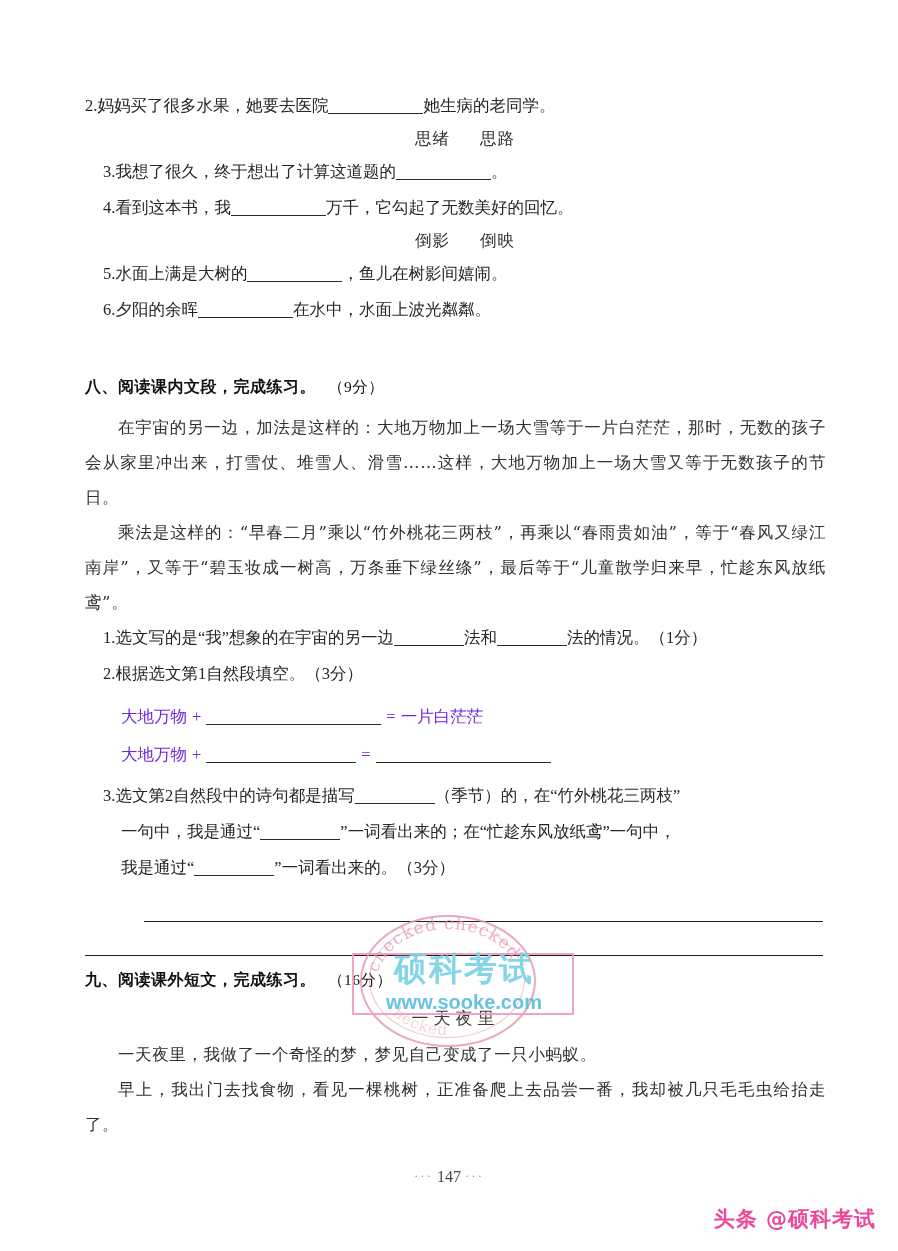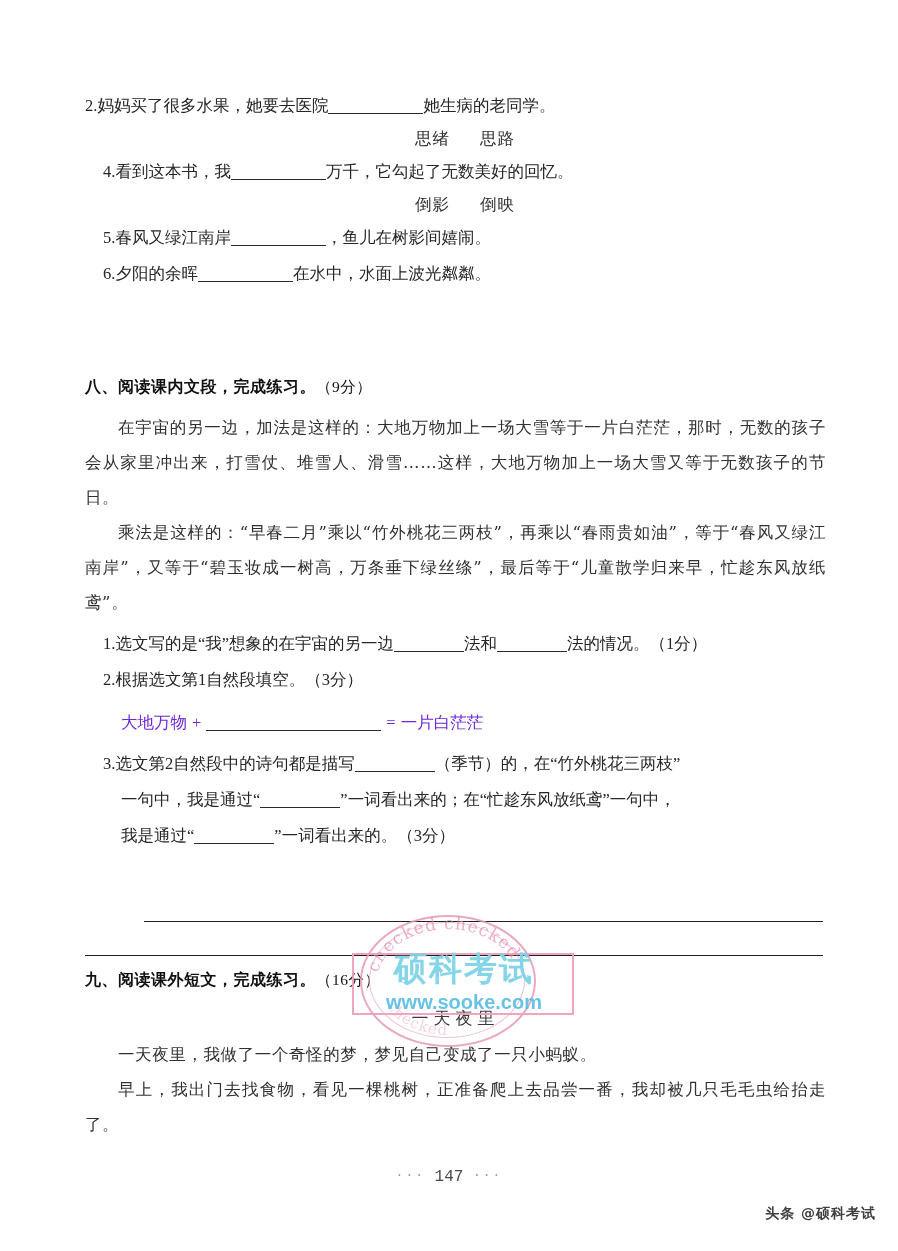--- a/index.html
+++ b/index.html
@@ -73,20 +73,21 @@
     font-size: 16px;
     line-height: 34px;
     color: #111;
     letter-spacing: 0.5px;
     white-space: nowrap;
   }
   .section-head .pts {
     font-family: "Liberation Serif", serif;
     font-weight: normal;
     font-size: 15.5px;
+    margin-left: 12px;
   }
 
   
   .passage {
     font-family: "DejaVu Serif", "Liberation Serif", serif;
     font-size: 16.5px;
     line-height: 35px;
     color: #303030;
     text-align: justify;
     letter-spacing: 0.6px;
@@ -125,37 +126,37 @@
 
   
   .page-number {
     position: absolute;
     left: 0;
     right: 0;
     top: 1168px;
     text-align: center;
     font-size: 16px;
     color: #4a4a4a;
-    font-family: Liberation Mono, monospace;
+    font-family: Liberation Serif, serif;
   }
   .page-number .dots {
     color: #9a9a9a;
     font-size: 13px;
     letter-spacing: 2px;
     vertical-align: 2px;
   }
 
   .brand {
     position: absolute;
     right: 22px;
     top: 1205px;
     font-family: "DejaVu Sans", "Liberation Sans", sans-serif;
     font-weight: bold;
-    font-size: 14px;
-    color: #404040;
+    font-size: 21px;
+    color: #ec4899;
     letter-spacing: 1px;
     white-space: nowrap;
   }
 
   
   .watermark {
     position: absolute;
     left: 352px;
     top: 915px;
     width: 230px;
@@ -242,62 +243,68 @@
   <div class="content">
 
     <div class="q-line">
       <span>2.</span><span>妈妈买了很多水果，她要去医院</span><span class="blank b-lg"></span><span>她生病的老同学。</span>
     </div>
 
     <div class="choices">
       <span>思绪</span><span class="gap"></span><span>思路</span>
     </div>
 
+    <div class="q-line indent-1">
+      <span>3.</span><span>我想了很久，终于想出了计算这道题的</span><span class="blank b-lg"></span><span>。</span>
+    </div>
 
     <div class="q-line indent-1">
       <span>4.</span><span>看到这本书，我</span><span class="blank b-lg"></span><span>万千，它勾起了无数美好的回忆。</span>
     </div>
 
     <div class="choices">
       <span>倒影</span><span class="gap"></span><span>倒映</span>
     </div>
 
     <div class="q-line indent-1">
-      <span>5.</span><span>春风又绿江南岸</span><span class="blank b-lg"></span><span>，鱼儿在树影间嬉闹。</span>
+      <span>5.</span><span>水面上满是大树的</span><span class="blank b-lg"></span><span>，鱼儿在树影间嬉闹。</span>
     </div>
 
     <div class="q-line indent-1">
       <span>6.</span><span>夕阳的余晖</span><span class="blank b-lg"></span><span>在水中，水面上波光粼粼。</span>
     </div>
 
   </div>
 
   <div style="position:absolute; left:85px; right:72px; top:370px;">
 
     <div class="section-head">
       <span>八、阅读课内文段，完成练习。</span><span class="pts">（9分）</span>
     </div>
 
     <div class="passage" style="margin-top:6px;">
       <p>在宇宙的另一边，加法是这样的：大地万物加上一场大雪等于一片白茫茫，那时，无数的孩子会从家里冲出来，打雪仗、堆雪人、滑雪……这样，大地万物加上一场大雪又等于无数孩子的节日。</p>
       <p style="margin-top:0;">乘法是这样的：“早春二月”乘以“竹外桃花三两枝”，再乘以“春雨贵如油”，等于“春风又绿江南岸”，又等于“碧玉妆成一树高，万条垂下绿丝绦”，最后等于“儿童散学归来早，忙趁东风放纸鸢”。</p>
     </div>
 
-    <div class="q-line indent-1" style="margin-top:6px;">
+    <div class="q-line indent-1" style="margin-top:0;">
       <span>1.</span><span>选文写的是“我”想象的在宇宙的另一边</span><span class="blank b-sm"></span><span>法和</span><span class="blank b-sm"></span><span>法的情况。</span><span>（1分）</span>
     </div>
 
     <div class="q-line indent-1">
       <span>2.</span><span>根据选文第1自然段填空。</span><span>（3分）</span>
     </div>
 
     <div class="eq-row" style="margin-top:6px;">
       <span>大地万物</span><span class="plus">+</span><span class="blank b-xxl"></span><span class="eq">=</span><span>一片白茫茫</span>
     </div>
 
+    <div class="eq-row">
+      <span>大地万物</span><span class="plus">+</span><span class="blank b-xl"></span><span class="eq">=</span><span class="blank b-xxl"></span>
+    </div>
 
     <div class="q-line indent-1" style="margin-top:4px;">
       <span>3.</span><span>选文第2自然段中的诗句都是描写</span><span class="blank b-md"></span><span>（季节）的，在“竹外桃花三两枝”</span>
     </div>
     <div class="q-line indent-2">
       <span>一句中，我是通过“</span><span class="blank b-md"></span><span>”一词看出来的；在“忙趁东风放纸鸢”一句中，</span>
     </div>
     <div class="q-line indent-2">
       <span>我是通过“</span><span class="blank b-md"></span><span>”一词看出来的。</span><span>（3分）</span>
     </div>

